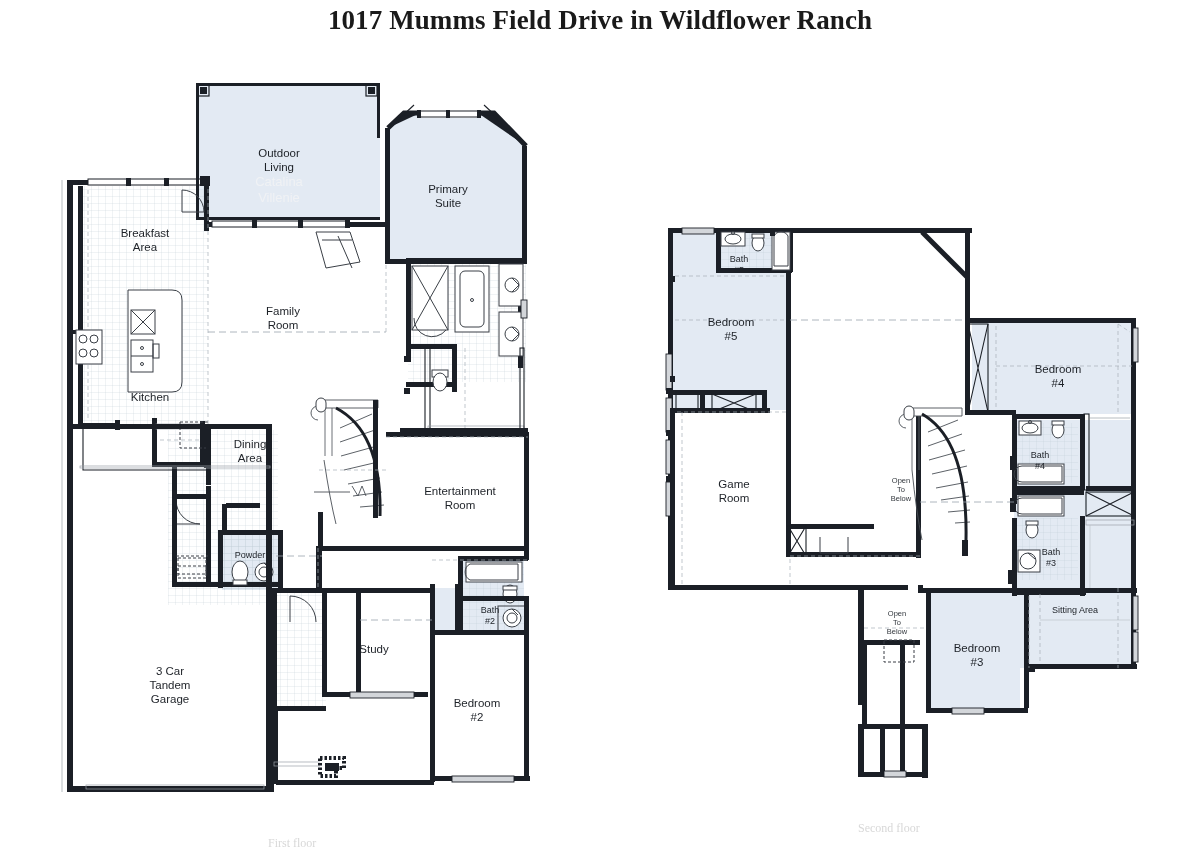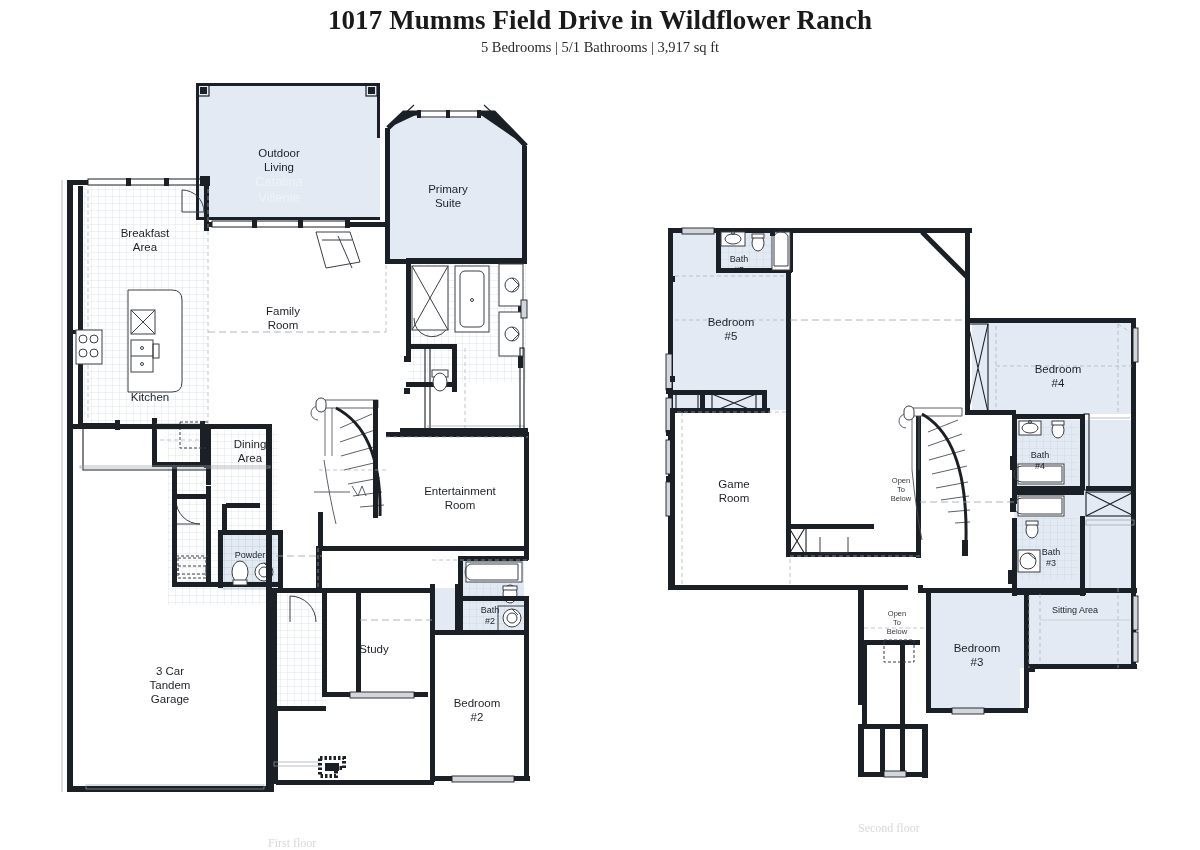--- a/index.html
+++ b/index.html
@@ -60,21 +60,20 @@
   .watermark{font-size:13px;fill:#f0f2f5;text-anchor:middle;
     font-family:"Liberation Sans", sans-serif;}
 </style>
 </head>
 <body>
 
 <div id="page">
 
   <div class="header">
     <div class="title">1017 Mumms Field Drive in Wildflower Ranch</div>
-    <div class="subtitle">5 Bedrooms | 5/1 Bathrooms | 3,917 sq ft</div>
   </div>
 
   <div class="floor-caption" style="left:268px;top:836px;">First floor</div>
   <div class="floor-caption" style="left:858px;top:821px;">Second floor</div>
 
   <svg width="1200" height="850">
     <defs>
       <pattern id="tilepat" width="11" height="11" patternUnits="userSpaceOnUse">
         <path d="M11 0 L0 0 0 11" class="tile"></path>
       </pattern>

